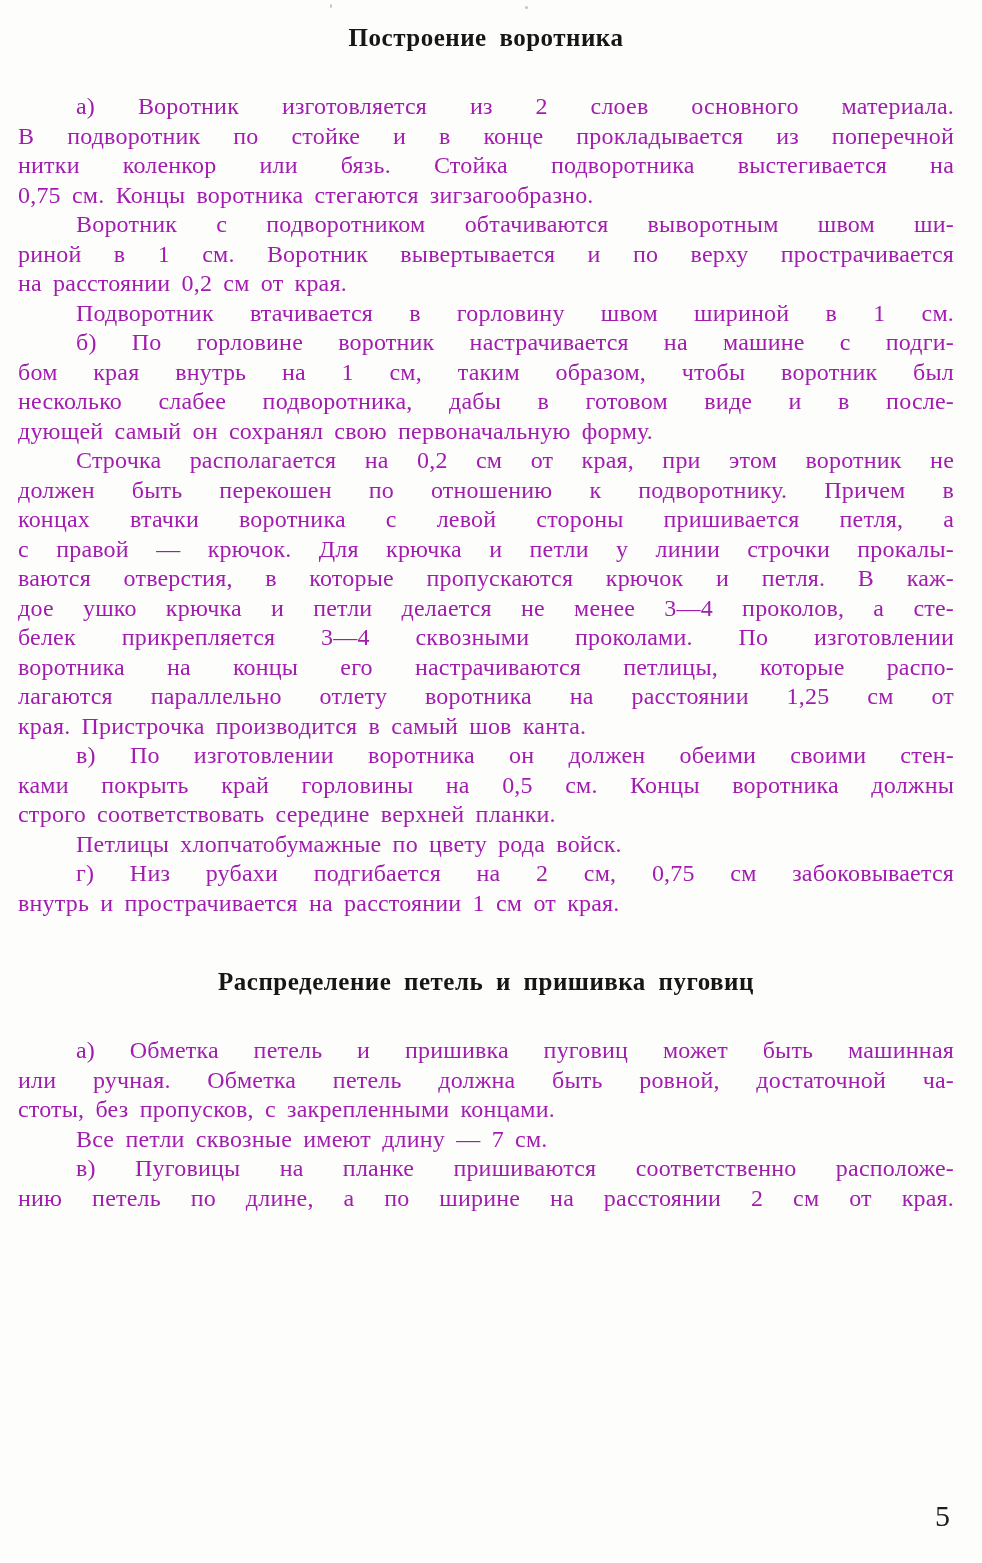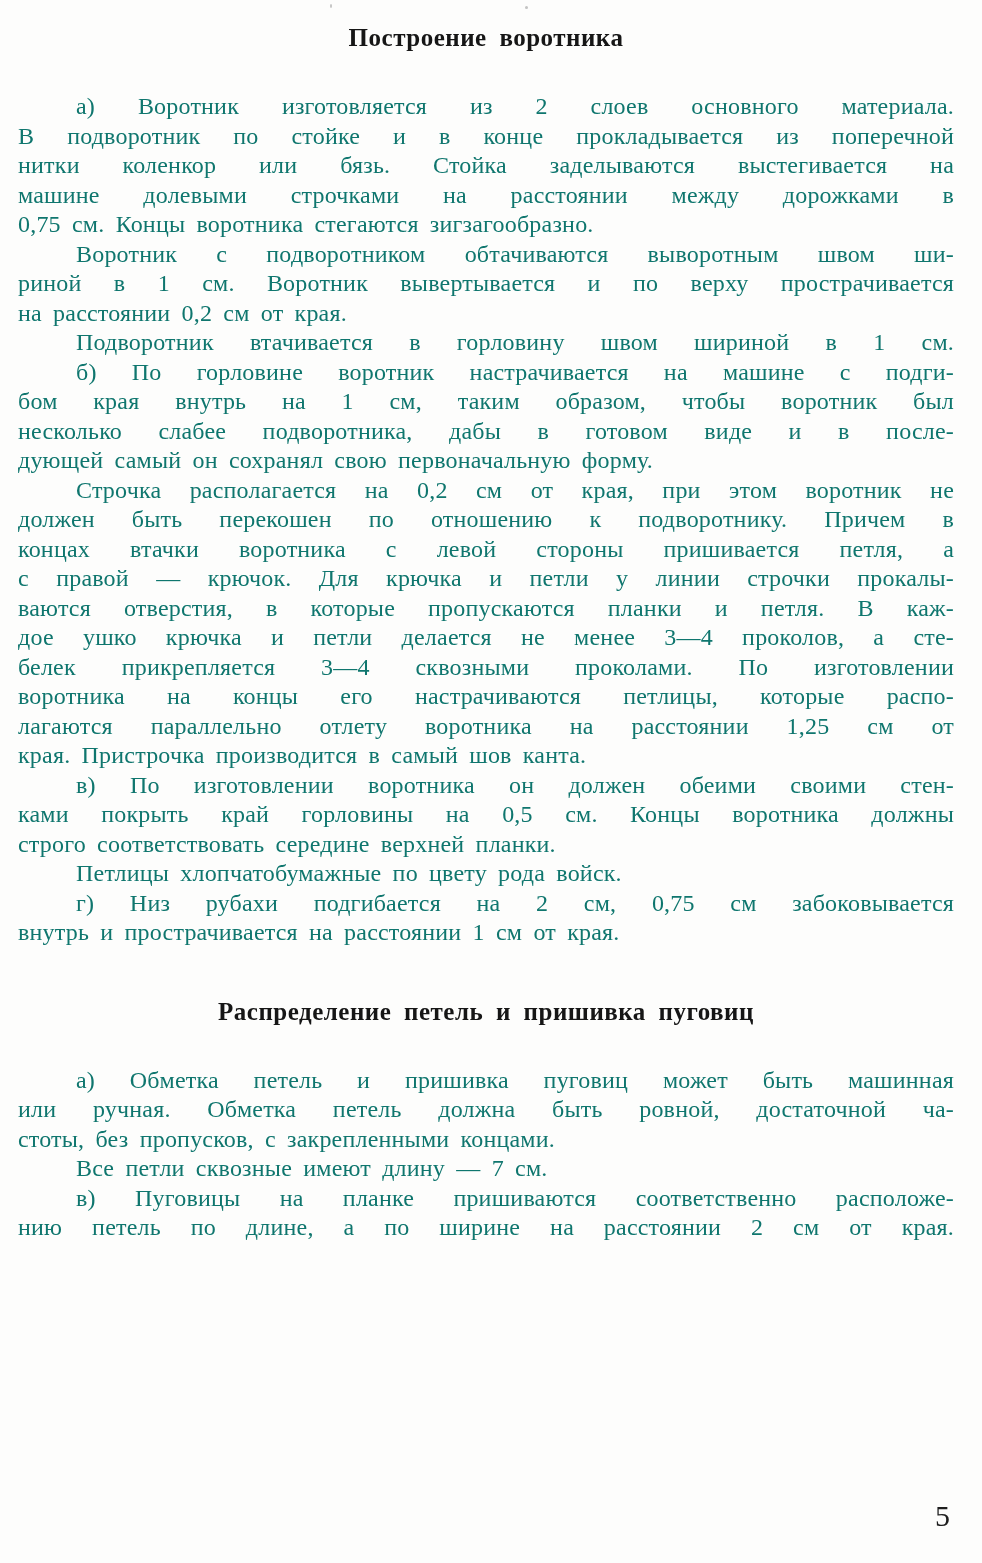--- a/index.html
+++ b/index.html
@@ -38,21 +38,21 @@
     margin: 0;
   }
   .line {
     font-size: 24px;
     line-height: 29.5px;
     height: 29.5px;
     text-align: justify;
     text-align-last: justify;
     white-space: nowrap;
     letter-spacing: 0.2px;
-    color: #0f766e;
+    color: #a21caf;
   }
   .line.first {
     text-indent: 58px;
   }
   .line.last {
     text-align-last: left;
     word-spacing: 5px;
     white-space: normal;
   }
   .page-number {
@@ -73,22 +73,21 @@
 </head>
 <body>
 
 <div class="page">
   <div class="content">
 
   <h2 class="section-heading first-heading">Построение воротника</h2>
       <div class="paragraph">
         <div class="line first">а) Воротник изготовляется из 2 слоев основного материала.</div>
         <div class="line">В подворотник по стойке и в конце прокладывается из поперечной</div>
-        <div class="line">нитки коленкор или бязь. Стойка заделываются выстегивается на</div>
-        <div class="line">машине долевыми строчками на расстоянии между дорожками в</div>
+        <div class="line">нитки коленкор или бязь. Стойка подворотника выстегивается на</div>
         <div class="line last">0,75 см. Концы воротника стегаются зигзагообразно.</div>
       </div>
       <div class="paragraph">
         <div class="line first">Воротник с подворотником обтачиваются выворотным швом ши-</div>
         <div class="line">риной в 1 см. Воротник вывертывается и по верху прострачивается</div>
         <div class="line last">на расстоянии 0,2 см от края.</div>
       </div>
       <div class="paragraph">
         <div class="line first">Подворотник втачивается в горловину швом шириной в 1 см.</div>
       </div>
@@ -96,21 +95,21 @@
         <div class="line first">б) По горловине воротник настрачивается на машине с подги-</div>
         <div class="line">бом края внутрь на 1 см, таким образом, чтобы воротник был</div>
         <div class="line">несколько слабее подворотника, дабы в готовом виде и в после-</div>
         <div class="line last">дующей самый он сохранял свою первоначальную форму.</div>
       </div>
       <div class="paragraph">
         <div class="line first">Строчка располагается на 0,2 см от края, при этом воротник не</div>
         <div class="line">должен быть перекошен по отношению к подворотнику. Причем в</div>
         <div class="line">концах втачки воротника с левой стороны пришивается петля, а</div>
         <div class="line">с правой — крючок. Для крючка и петли у линии строчки прокалы-</div>
-        <div class="line">ваются отверстия, в которые пропускаются планки и петля. В каж-</div>
+        <div class="line">ваются отверстия, в которые пропускаются крючок и петля. В каж-</div>
         <div class="line">дое ушко крючка и петли делается не менее 3—4 проколов, а сте-</div>
         <div class="line">белек прикрепляется 3—4 сквозными проколами. По изготовлении</div>
         <div class="line">воротника на концы его настрачиваются петлицы, которые распо-</div>
         <div class="line">лагаются параллельно отлету воротника на расстоянии 1,25 см от</div>
         <div class="line last">края. Пристрочка производится в самый шов канта.</div>
       </div>
       <div class="paragraph">
       </div>
       <div class="paragraph">
         <div class="line first">в) По изготовлении воротника он должен обеими своими стен-</div>

